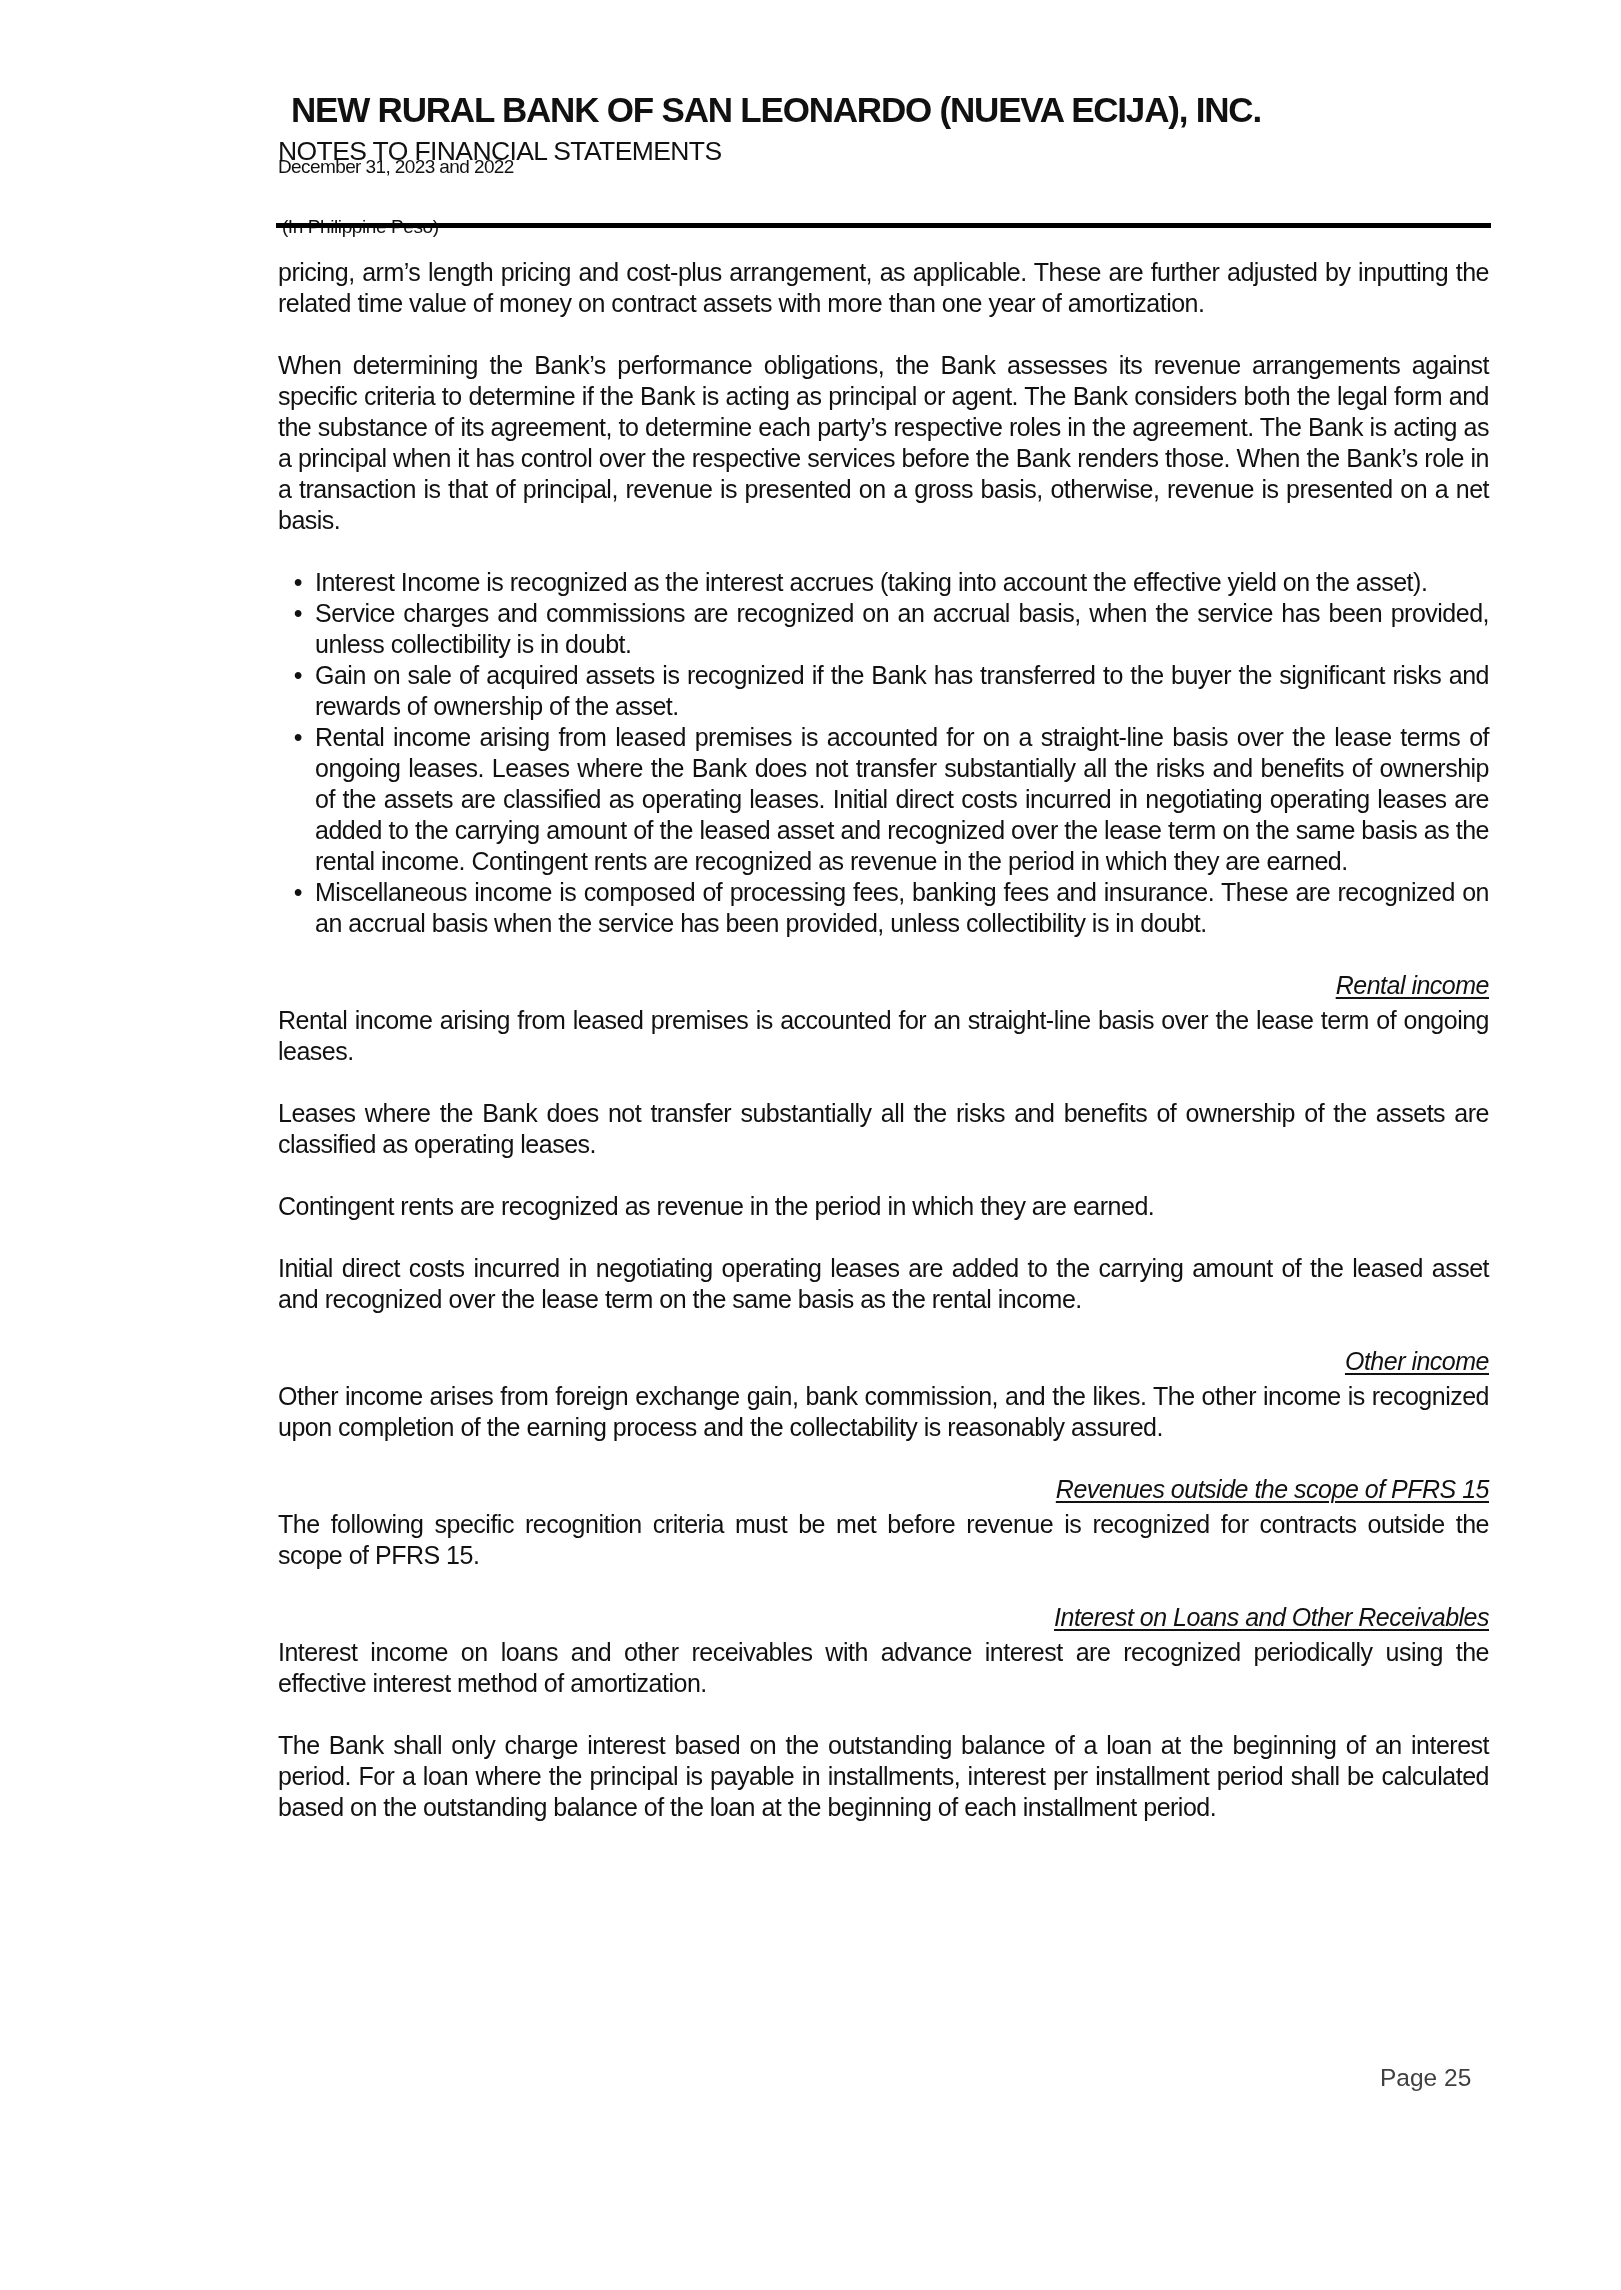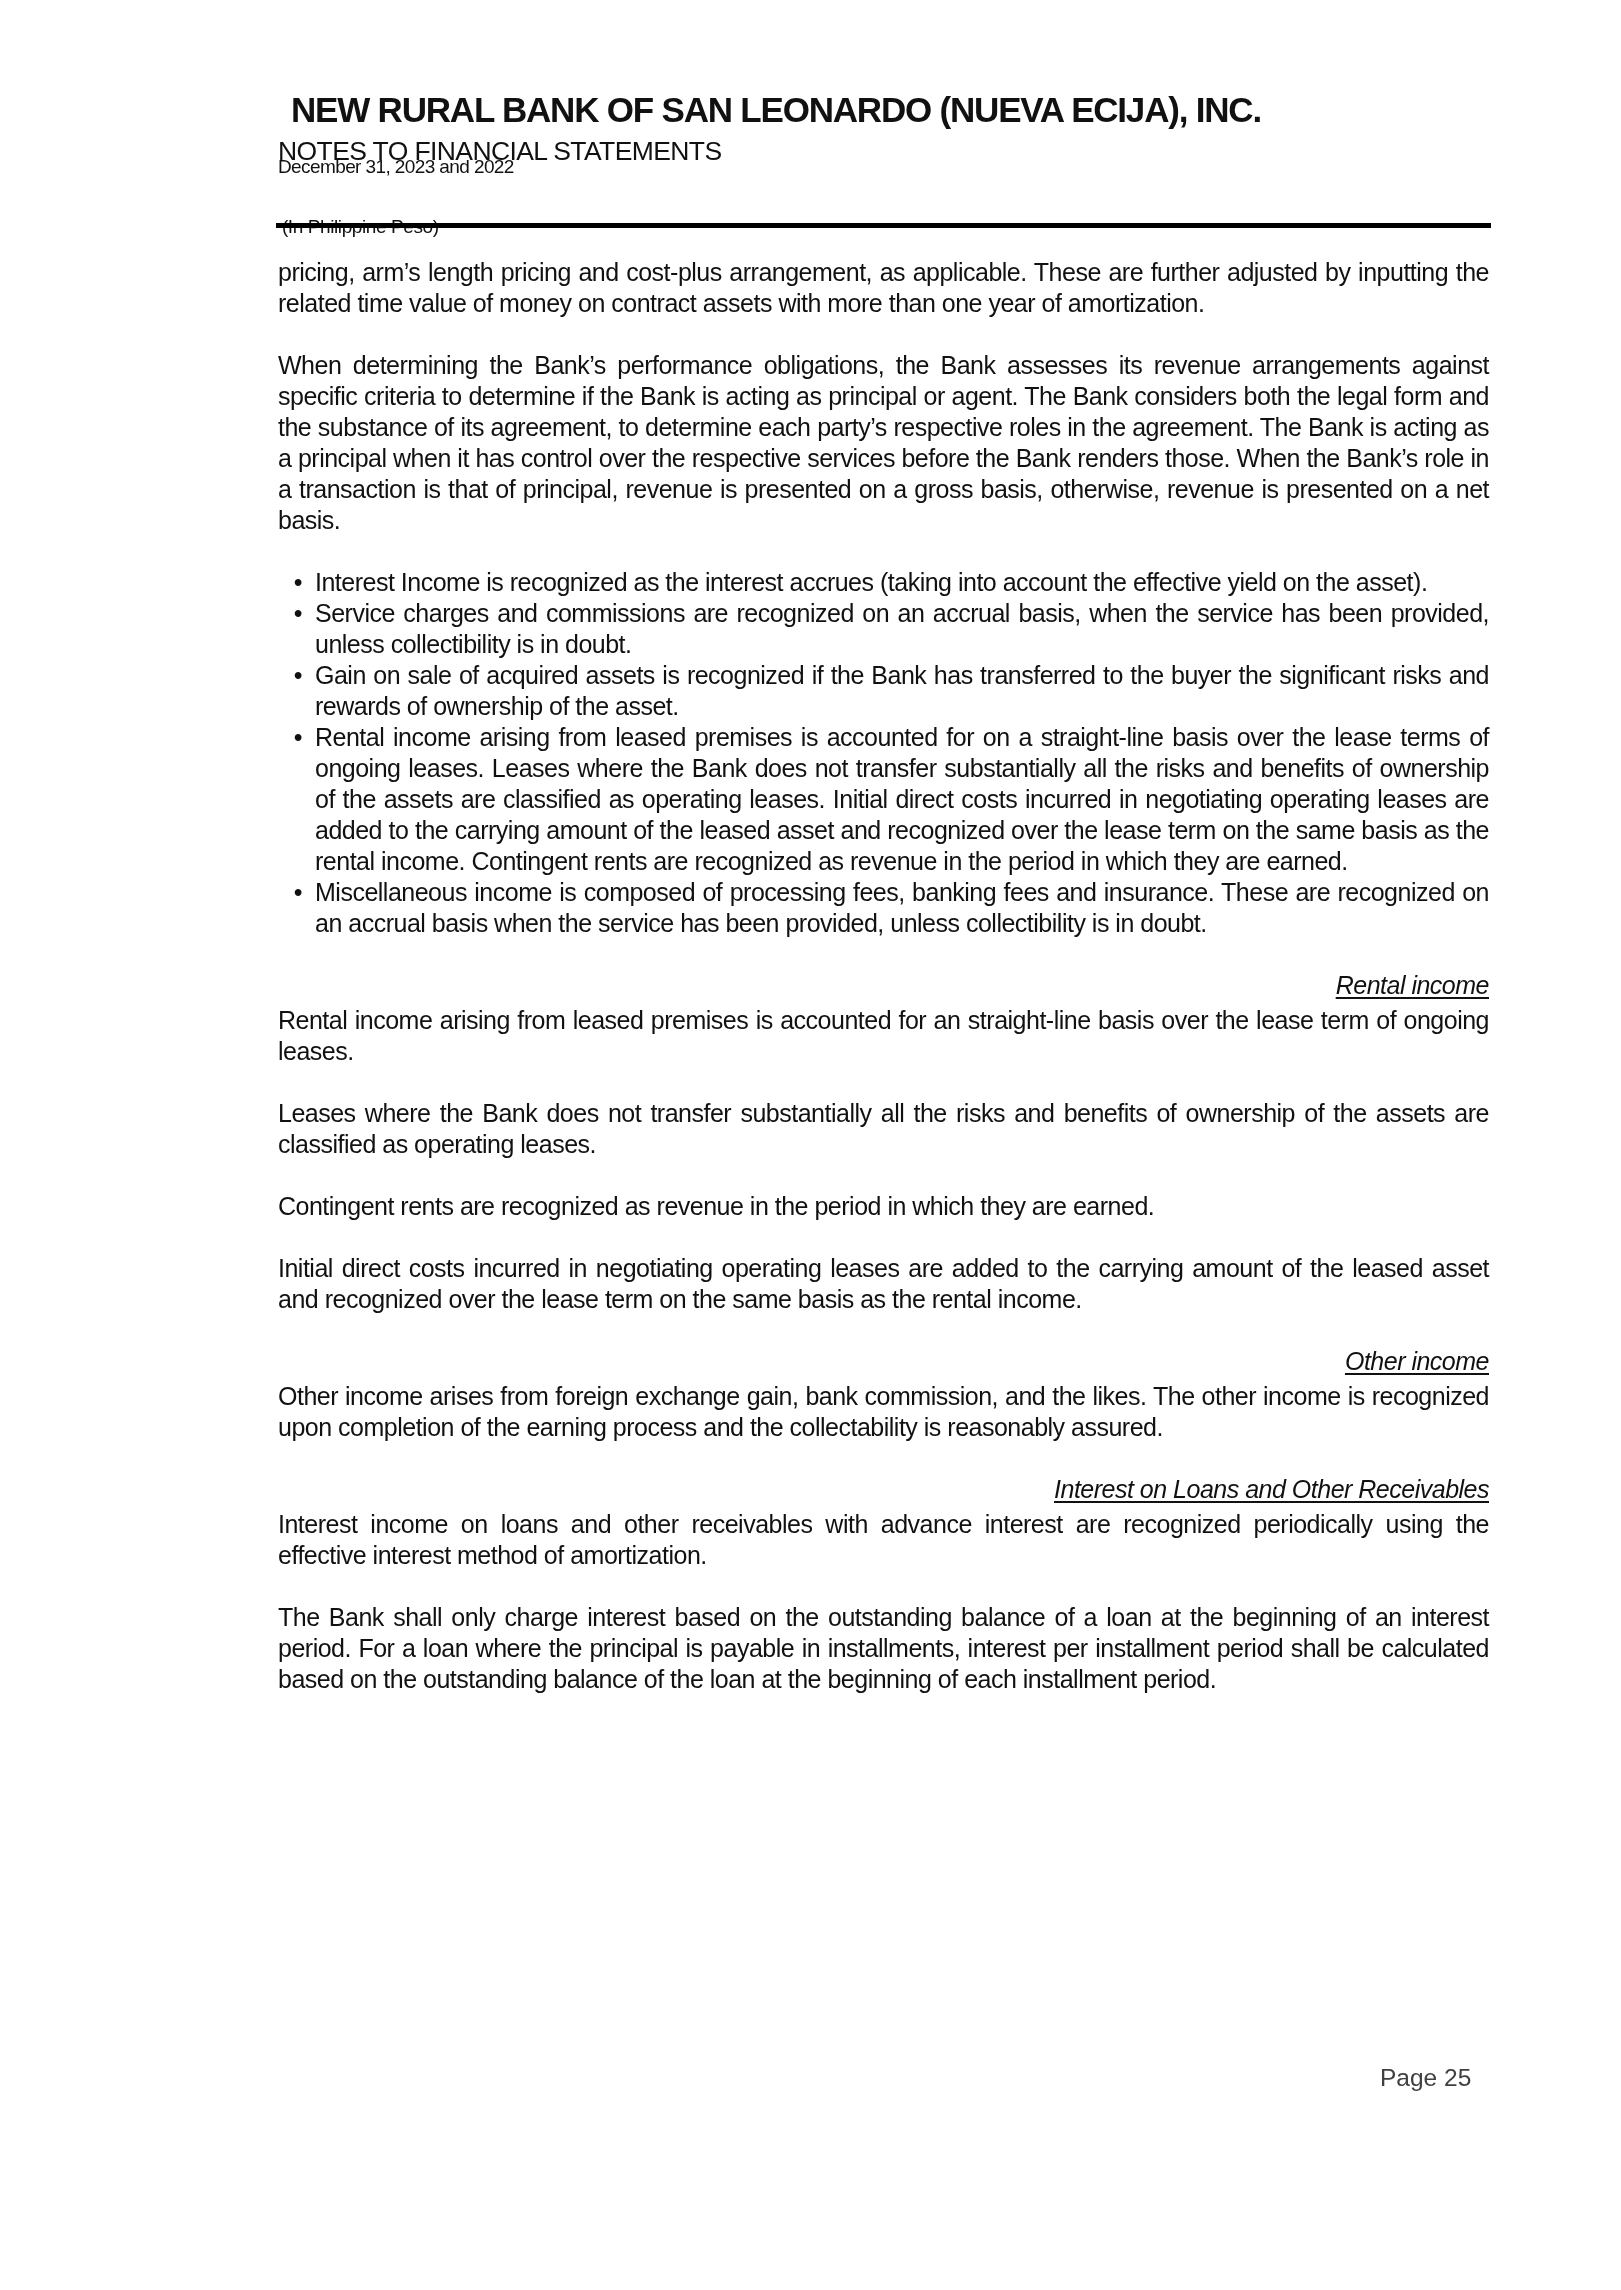--- a/index.html
+++ b/index.html
@@ -163,20 +163,24 @@
       <p>Leases where the Bank does not transfer substantially all the risks and benefits of ownership of the assets are classified as operating leases.</p>
       <p>Contingent rents are recognized as revenue in the period in which they are earned.</p>
       <p>Initial direct costs incurred in negotiating operating leases are added to the carrying amount of the leased asset and recognized over the lease term on the same basis as the rental income.</p>
     </section>
 
     <section>
       <span class="section-heading">Other income</span>
       <p>Other income arises from foreign exchange gain, bank commission, and the likes. The other income is recognized upon completion of the earning process and the collectability is reasonably assured.</p>
     </section>
 
+    <section>
+      <span class="section-heading">Revenues outside the scope of PFRS 15</span>
+      <p>The following specific recognition criteria must be met before revenue is recognized for contracts outside the scope of PFRS 15.</p>
+    </section>
 
     <section>
       <span class="section-heading">Interest on Loans and Other Receivables</span>
       <p>Interest income on loans and other receivables with advance interest are recognized periodically using the effective interest method of amortization.</p>
       <p>The Bank shall only charge interest based on the outstanding balance of a loan at the beginning of an interest period. For a loan where the principal is payable in installments, interest per installment period shall be calculated based on the outstanding balance of the loan at the beginning of each installment period.</p>
     </section>
 
   </div>
 
   <div class="page-number">Page 25</div>

